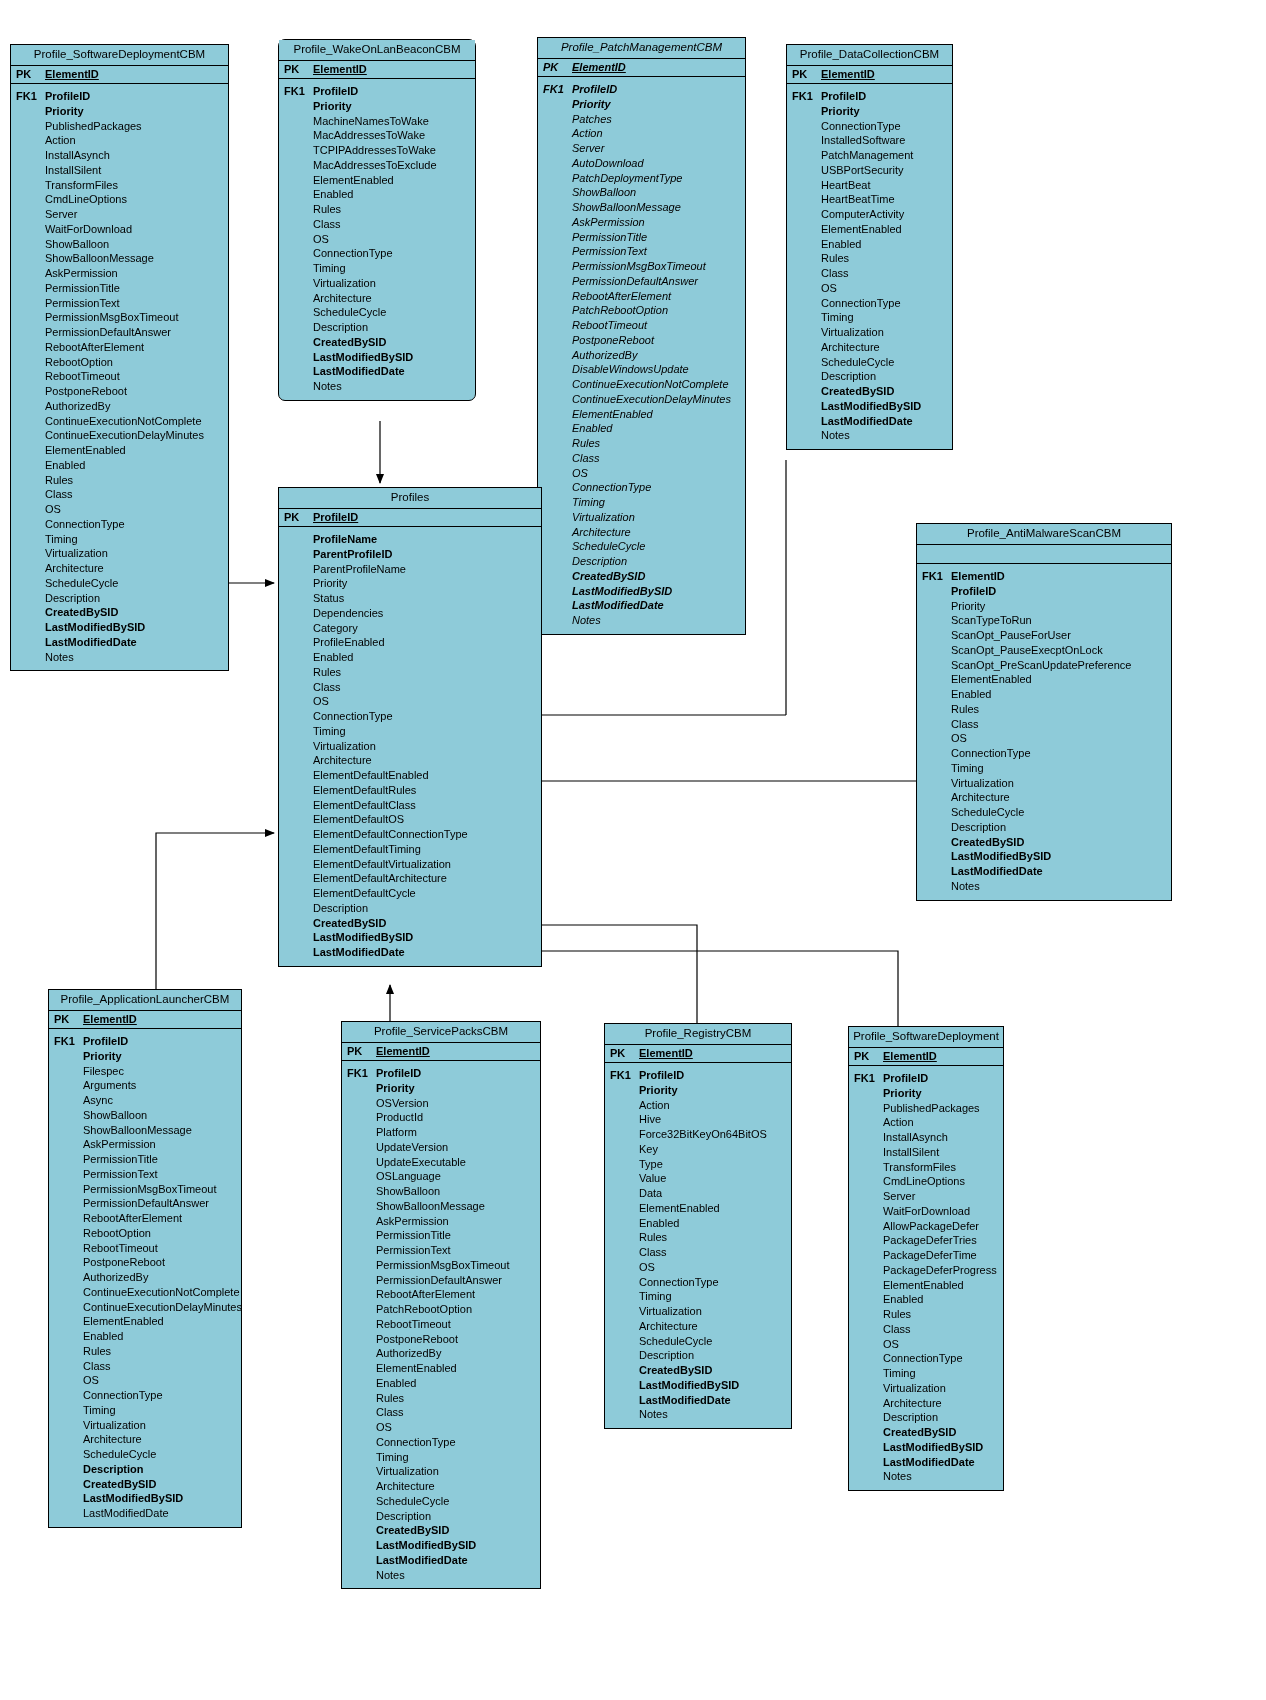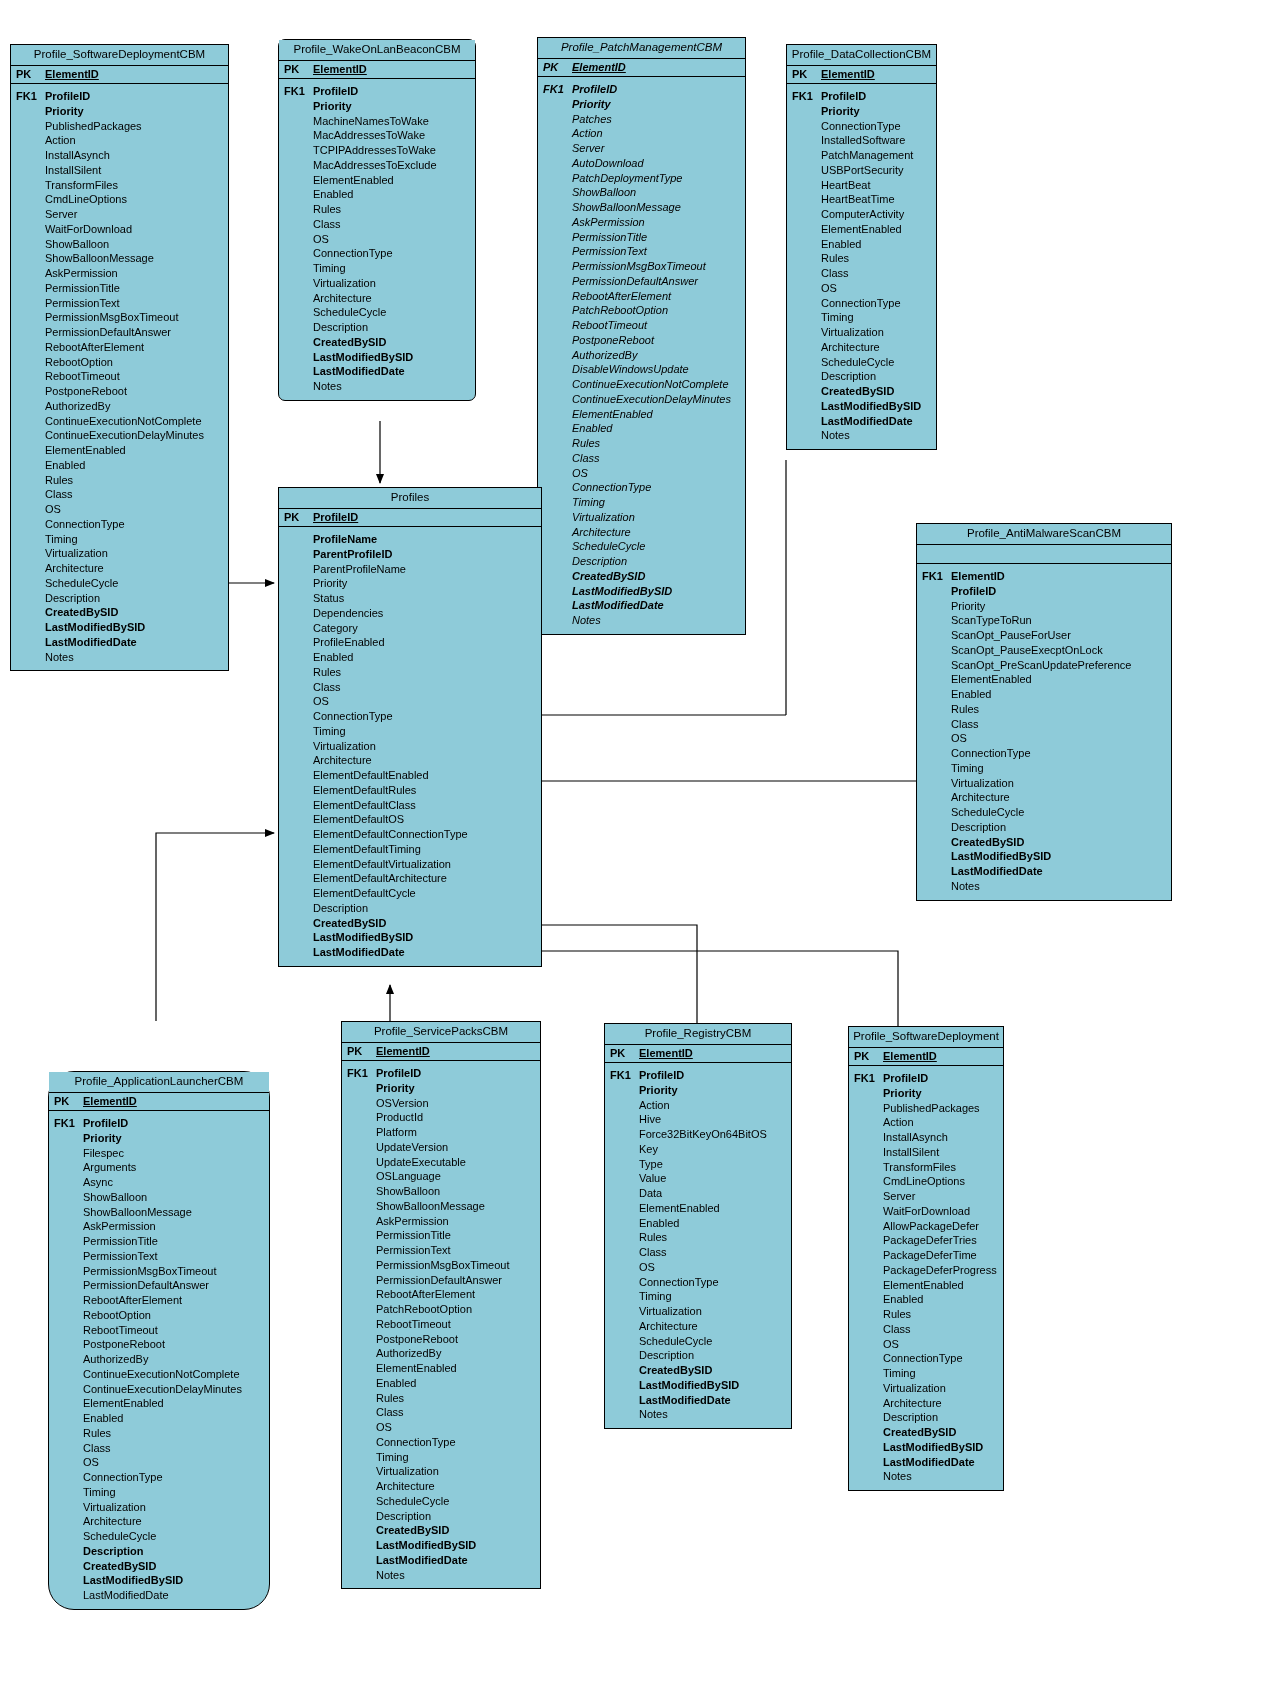--- a/index.html
+++ b/index.html
@@ -263,21 +263,21 @@
         <div class="attr">ScheduleCycle</div>
         <div class="attr">Description</div>
         <div class="attr b">CreatedBySID</div>
         <div class="attr b">LastModifiedBySID</div>
         <div class="attr b">LastModifiedDate</div>
         <div class="attr">Notes</div>
       </div>
     </div>
   </div>
 
-  <div class="entity" style="left:786px; top:8px; width:151px;">
+  <div class="entity" style="left:786px; top:8px; width:167px;">
     <div class="entity-title">Profile_DataCollectionCBM</div>
     <div class="pk-row">
       <div class="pk-label">PK</div>
       <div class="pk-fields">ElementID</div>
     </div>
     <div class="body-row">
       <div class="fk-col">FK1</div>
       <div class="attr-col">
         <div class="attr b">ProfileID</div>
         <div class="attr b">Priority</div>
@@ -377,21 +377,21 @@
         <div class="attr">ScheduleCycle</div>
         <div class="attr">Description</div>
         <div class="attr b">CreatedBySID</div>
         <div class="attr b">LastModifiedBySID</div>
         <div class="attr b">LastModifiedDate</div>
         <div class="attr">Notes</div>
       </div>
     </div>
   </div>
 
-  <div class="entity" style="left:48px; top:1035px; width:222px;border-radius:26px;">
+  <div class="entity" style="left:48px; top:953px; width:194px;">
     <div class="entity-title">Profile_ApplicationLauncherCBM</div>
     <div class="pk-row">
       <div class="pk-label">PK</div>
       <div class="pk-fields">ElementID</div>
     </div>
     <div class="body-row">
       <div class="fk-col">FK1</div>
       <div class="attr-col">
         <div class="attr b">ProfileID</div>
         <div class="attr b">Priority</div>

